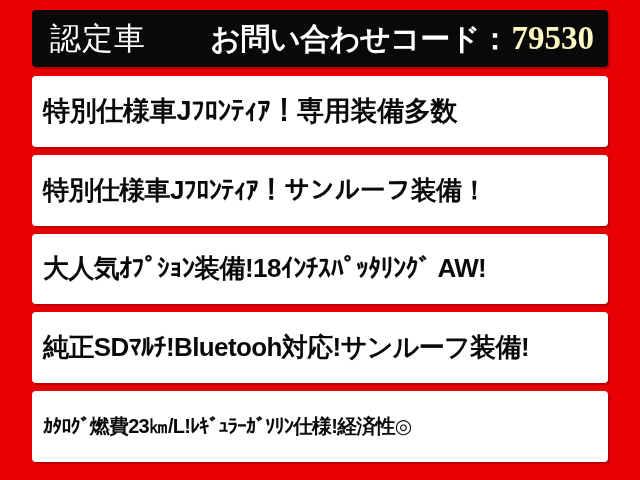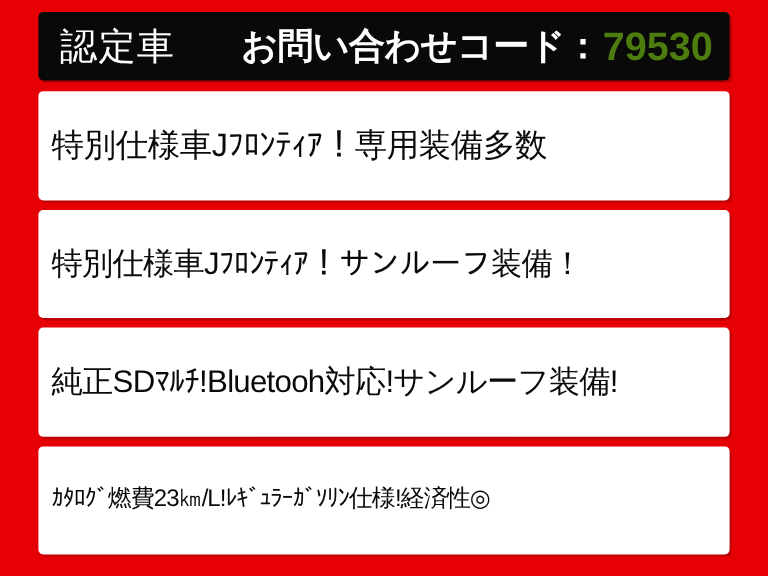--- a/index.html
+++ b/index.html
@@ -28,20 +28,21 @@
   .header-bar {
     box-sizing: border-box;
     height: 57px;
     background: #090909;
     border-radius: 4px;
     display: flex;
     align-items: center;
     padding: 0 14px 0 18px;
     box-shadow: 2px 2px 0 rgba(120, 0, 0, 0.45);
     flex: none;
+    font-family: Liberation Serif, serif;
   }
   .cert-label {
     color: #ffffff;
     font-size: 31px;
     font-weight: 400;
     letter-spacing: 1px;
     line-height: 1;
     white-space: nowrap;
   }
   .code-wrap {
@@ -51,21 +52,21 @@
     white-space: nowrap;
   }
   .code-label {
     color: #ffffff;
     font-size: 30px;
     font-weight: 700;
     line-height: 1;
     letter-spacing: -0.5px;
   }
   .code-value {
-    color: #4d7c0f;
+    color: #fef9c3;
     font-size: 33px;
     font-weight: 700;
     line-height: 1;
     margin-left: 2px;
     letter-spacing: 0px;
   }
 
   
   .rows {
     margin-top: 9px;
@@ -80,21 +81,21 @@
     border-radius: 4px;
     flex: 1 1 0;
     display: flex;
     align-items: center;
     padding: 0 12px 0 11px;
     box-shadow: 2px 2px 0 rgba(125, 0, 0, 0.40);
     overflow: hidden;
   }
   .feature-text {
     color: #0a0a0a;
-    font-weight: 400;
+    font-weight: 700;
     font-size: 27px;
     line-height: 1.05;
     letter-spacing: -0.3px;
     white-space: nowrap;
   }
   
   .feature-row.squeeze .feature-text {
     font-size: 26px;
     letter-spacing: -0.6px;
   }
@@ -119,20 +120,23 @@
   <div class="rows">
 
     <div class="feature-row">
       <span class="feature-text">特別仕様車Jﾌﾛﾝﾃｨｱ！専用装備多数</span>
     </div>
 
     <div class="feature-row squeeze">
       <span class="feature-text">特別仕様車Jﾌﾛﾝﾃｨｱ！サンルーフ装備！</span>
     </div>
 
+    <div class="feature-row squeeze">
+      <span class="feature-text">大人気ｵﾌﾟｼｮﾝ装備!18ｲﾝﾁｽﾊﾟｯﾀﾘﾝｸﾞ AW!</span>
+    </div>
 
 
     <div class="feature-row squeeze">
       <span class="feature-text">純正SDﾏﾙﾁ!Bluetooh対応!サンルーフ装備!</span>
     </div>
 
     <div class="feature-row squeeze-more">
       <span class="feature-text">ｶﾀﾛｸﾞ燃費23㎞/L!ﾚｷﾞｭﾗｰｶﾞｿﾘﾝ仕様!経済性◎</span>
     </div>
 

